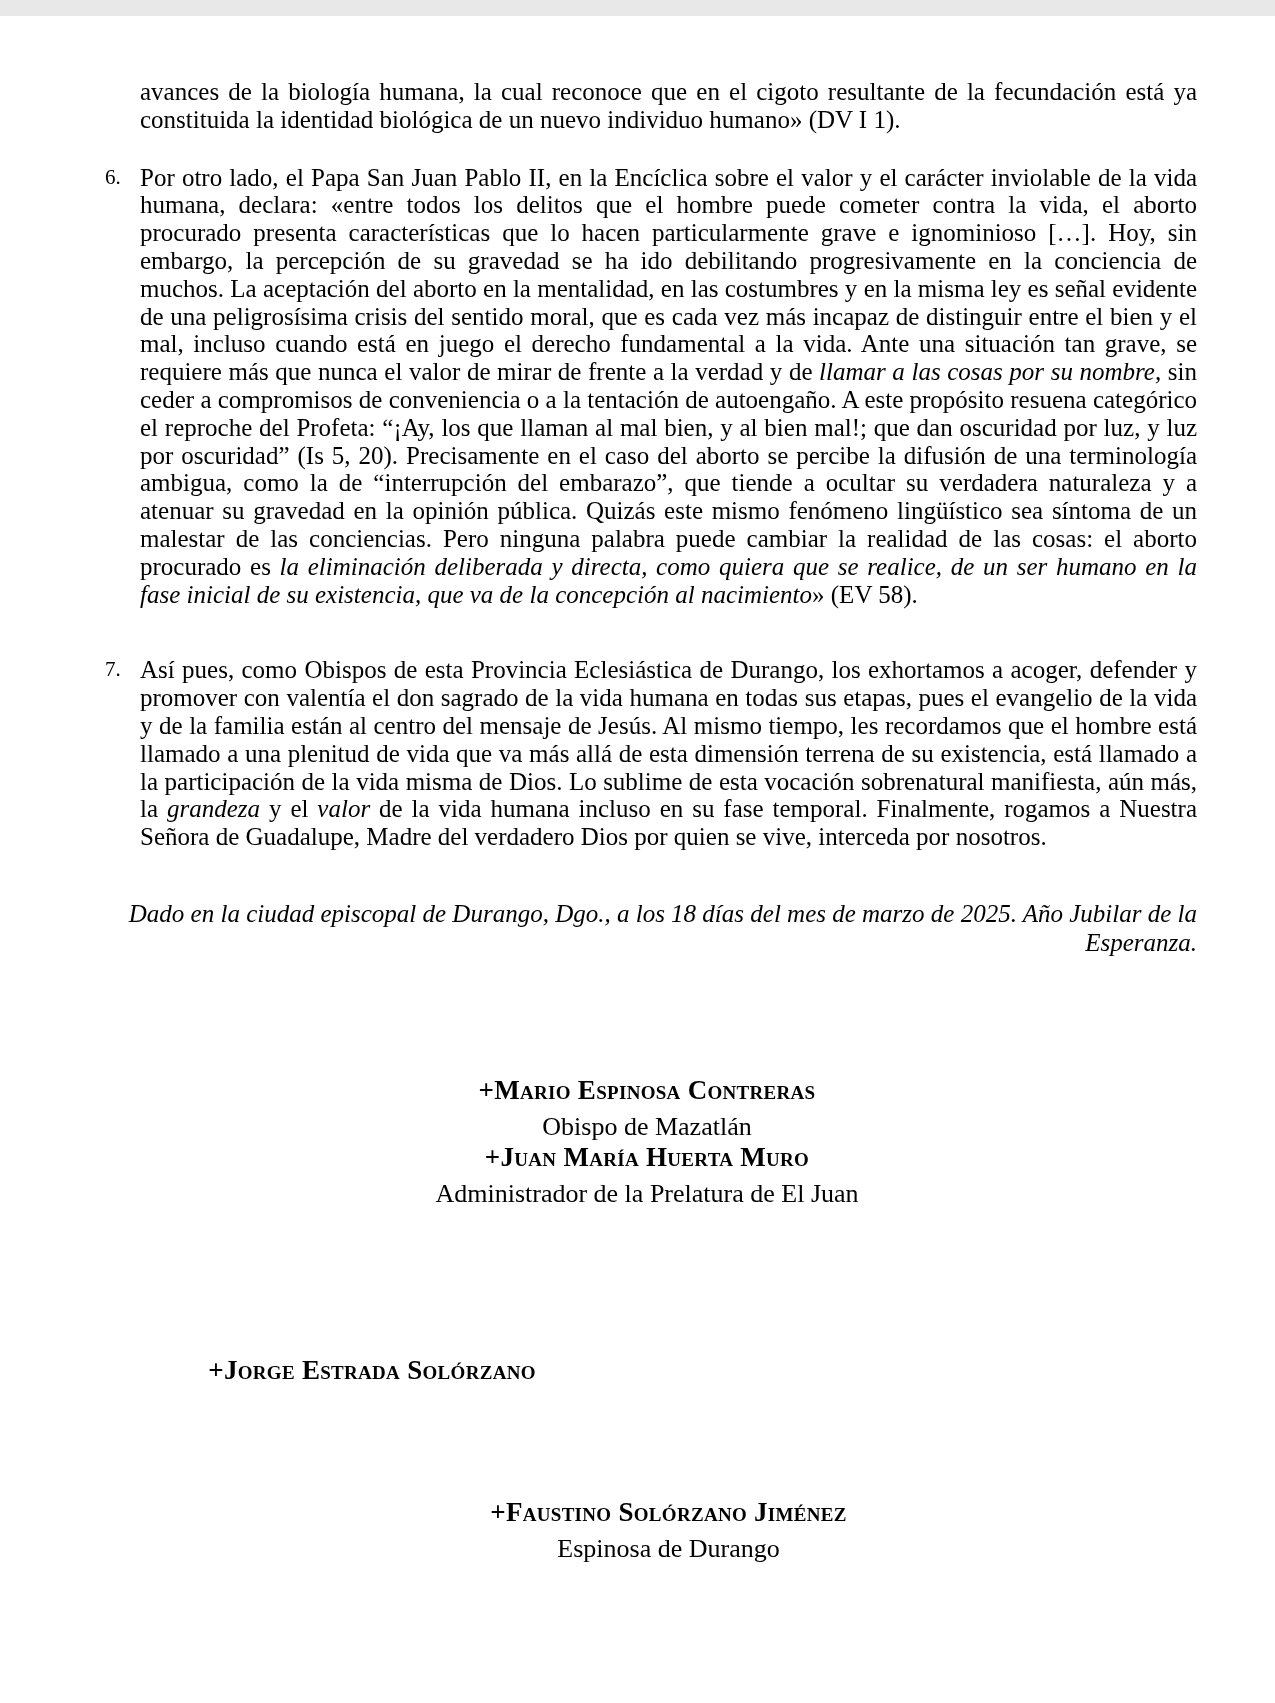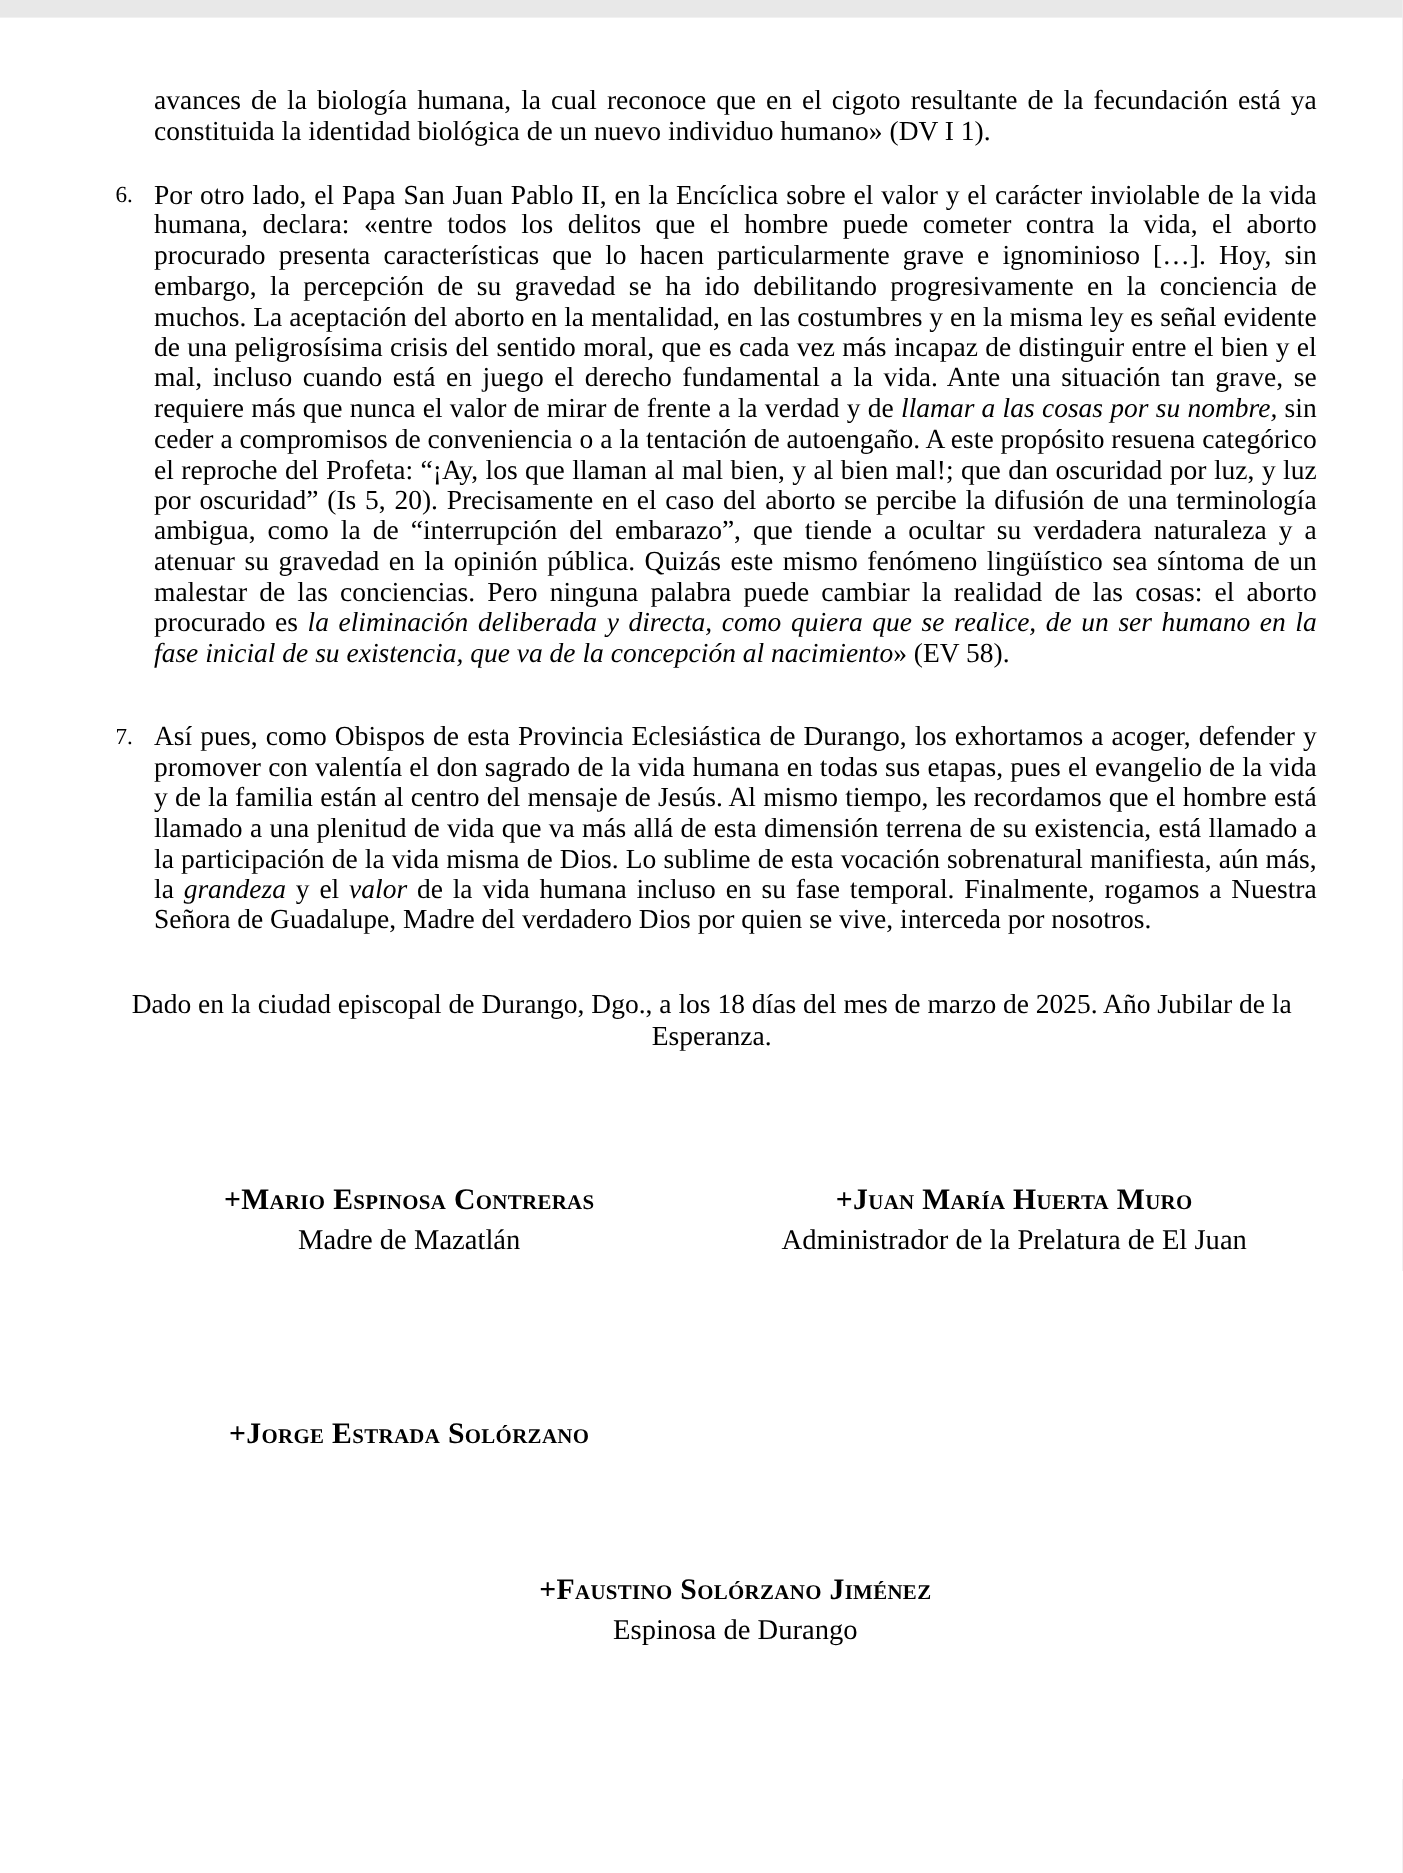--- a/index.html
+++ b/index.html
@@ -33,29 +33,30 @@
     line-height:27.8px;
     text-align:left;
   }
   .li-text{
     flex:1 1 auto;
     text-align:justify;
   }
   .it{font-style:italic;}
   .dateline{
     margin-top:48px;
-    text-align:center;
+    text-align:right;
+    font-style:italic;
     line-height:29px;
   }
   .sig-row{
     display:flex;
     justify-content:space-between;
     margin-top:146px;
   }
-  .sig-row-1{margin-top:118px;}
+  .sig-row-1{margin-top:118px;flex-direction:column;}
   .sig-block{
     flex:0 0 50%;
     text-align:center;
   }
   .sig-center-wrap{
     margin-top:112px;
     margin-left:43px;
     display:flex;
     justify-content:center;
   }
@@ -87,21 +88,21 @@
   <div class="list-item li-7">
     <div class="num">7.</div>
     <div class="li-text"><span>Así pues, como Obispos de esta Provincia Eclesiástica de Durango, los exhortamos a acoger, defender y promover con valentía el don sagrado de la vida humana en todas sus etapas, pues el evangelio de la vida y de la familia están al centro del mensaje de Jesús. Al mismo tiempo, les recordamos que el hombre está llamado a una plenitud de vida que va más allá de esta dimensión terrena de su existencia, está llamado a la participación de la vida misma de Dios. Lo sublime de esta vocación sobrenatural manifiesta, aún más, la </span><span class="it">grandeza</span><span> y el </span><span class="it">valor</span><span> de la vida humana incluso en su fase temporal. Finalmente, rogamos a Nuestra Señora de Guadalupe, Madre del verdadero Dios por quien se vive, interceda por nosotros.</span></div>
   </div>
 
   <p class="dateline">Dado en la ciudad episcopal de Durango, Dgo., a los 18 días del mes de marzo de 2025. Año Jubilar de la Esperanza.</p>
 
   <div class="sig-row sig-row-1">
     <div class="sig-block">
       <div class="sig-name">+Mario Espinosa Contreras</div>
-      <div class="sig-title">Madre de Mazatlán</div>
+      <div class="sig-title">Obispo de Mazatlán</div>
     </div>
     <div class="sig-block">
       <div class="sig-name">+Juan María Huerta Muro</div>
       <div class="sig-title">Administrador de la Prelatura de El Juan</div>
     </div>
   </div>
 
   <div class="sig-row">
     <div class="sig-block">
       <div class="sig-name">+Jorge Estrada Solórzano</div>

